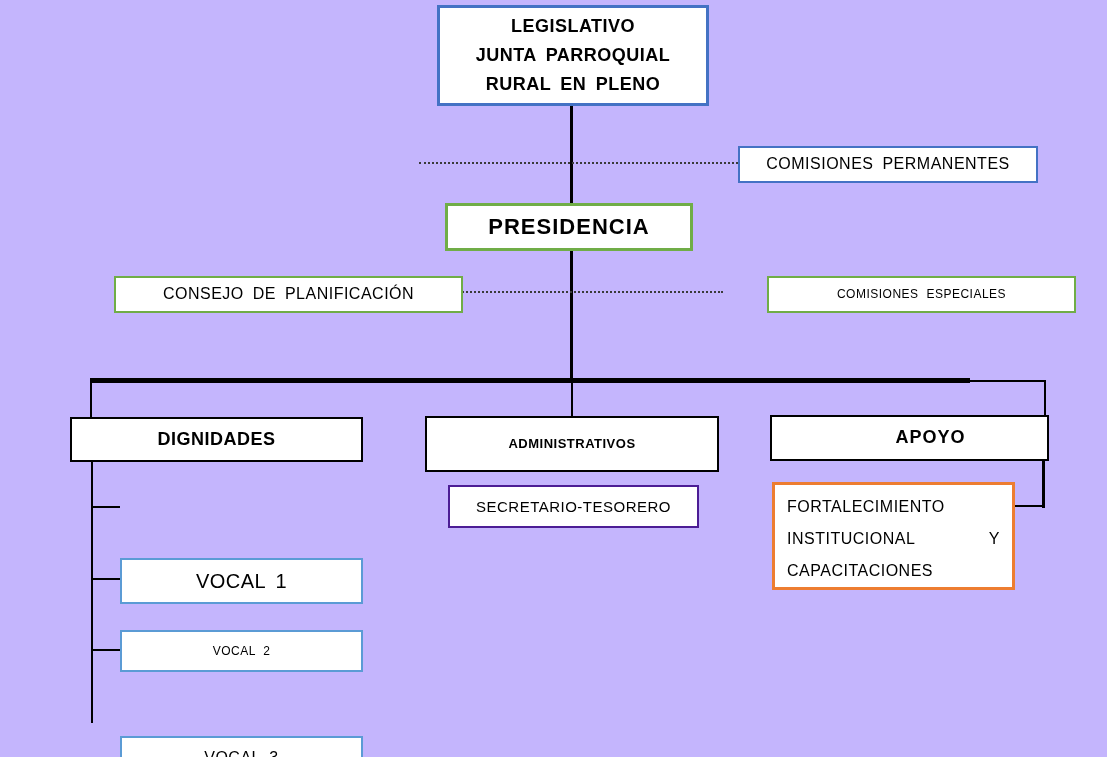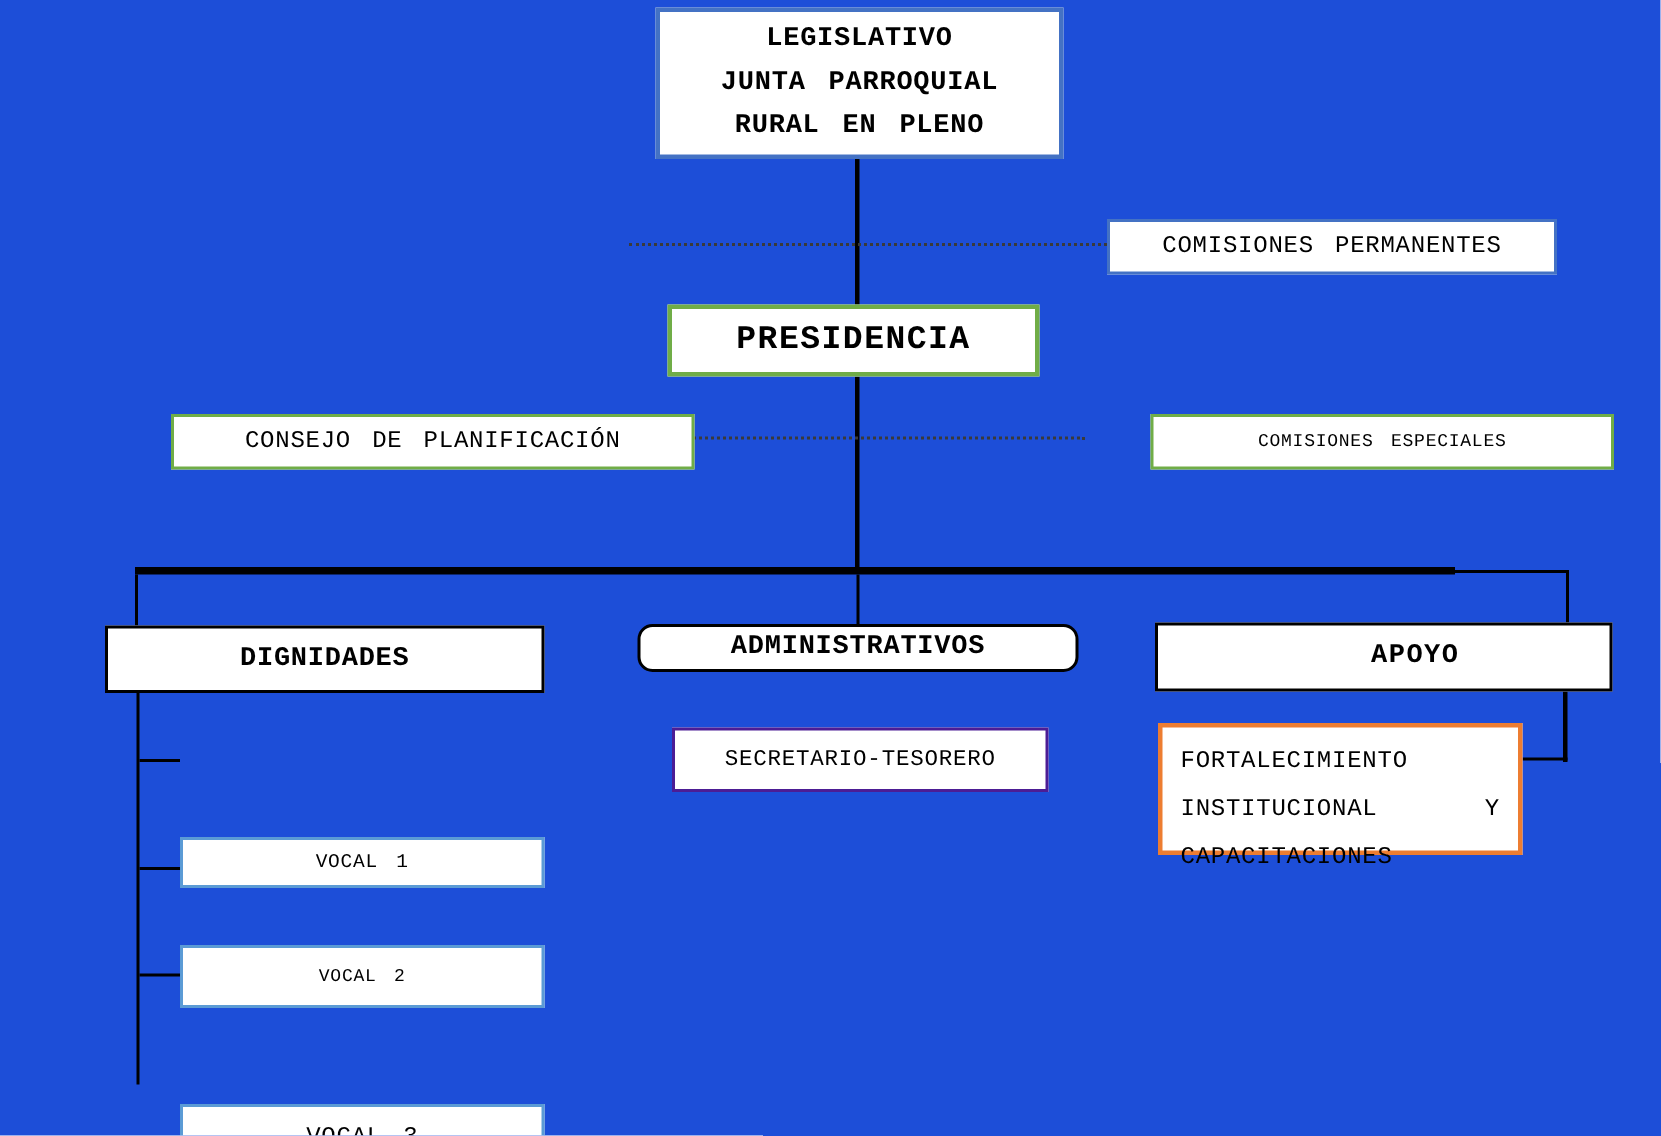--- a/index.html
+++ b/index.html
@@ -1,20 +1,20 @@
 <!DOCTYPE html>
 <html><head>
 <meta charset="utf-8">
 <style>
   html,body{margin:0;padding:0;background:#ffffff;}
   #canvas{
     position:relative;
     width:1107px;height:757px;
-    background:#1d4ed8;
-    font-family:Liberation Mono, monospace;
+    background:#c4b5fd;
+    font-family:Liberation Sans, sans-serif;
     color:#000;
     overflow:hidden;
   }
   .node{
     position:absolute;
     box-sizing:border-box;
     display:flex;align-items:center;justify-content:center;
     text-align:center;
     background:#ffffff;
     letter-spacing:0.5px;
@@ -40,29 +40,29 @@
     background:transparent;
   }
   
   #legislativo{left:437px;top:5px;width:272px;height:101px;font-size:18px;line-height:1.6;}
   #instancias{left:70px;top:146px;width:349px;height:37px;font-size:16px;}
   #com-perm{left:738px;top:146px;width:300px;height:37px;font-size:16px;}
   #presidencia{left:445px;top:203px;width:248px;height:48px;font-size:22px;letter-spacing:1px;}
   #consejo{left:70px;top:276px;width:349px;height:37px;font-size:16px;}
   #com-esp{left:723px;top:276px;width:309px;height:37px;font-size:12px;}
   #dignidades{left:70px;top:417px;width:293px;height:45px;font-size:18px;letter-spacing:0.5px;}
-  #administrativos{left:425px;top:416px;width:294px;height:32px;font-size:18px;border-radius:10px;}
-  #apoyo{left:770px;top:415px;width:305px;height:46px;font-size:18px;letter-spacing:1px;padding-left:42px;}
+  #administrativos{left:425px;top:416px;width:294px;height:56px;font-size:13px;}
+  #apoyo{left:770px;top:415px;width:279px;height:46px;font-size:18px;letter-spacing:1px;padding-left:42px;}
   #vicepresidente{left:120px;top:487px;width:243px;height:41px;font-size:16px;}
-  #vocal1{left:120px;top:558px;width:243px;height:34px;font-size:13px;}
+  #vocal1{left:120px;top:558px;width:243px;height:46px;font-size:20px;}
   #vocal2{left:120px;top:630px;width:243px;height:42px;font-size:12px;}
   #vocal3{left:120px;top:736px;width:243px;height:45px;font-size:16px;}
   #secretario{left:448px;top:485px;width:251px;height:43px;font-size:15px;}
   #fortalecimiento{
-    left:772px;top:482px;width:243px;height:88px;
+    left:772px;top:482px;width:243px;height:108px;
     font-size:16px;line-height:2.0;
     display:block;text-align:justify;
     padding:6px 12px 0 12px;word-spacing:2px;
   }
 </style>
 </head>
 <body>
 
 <div id="canvas">
 

